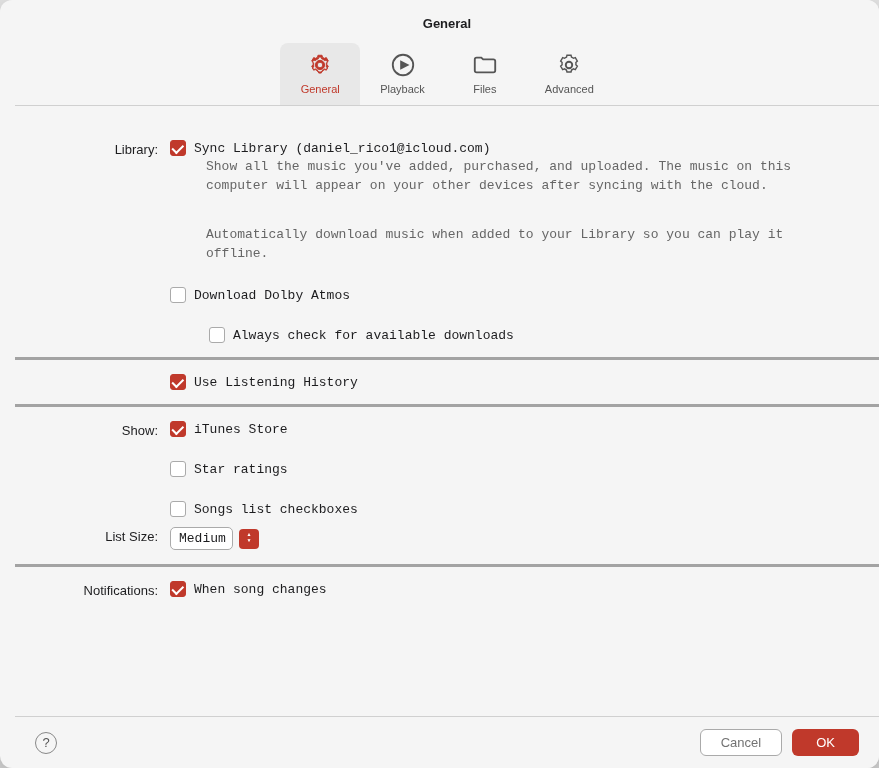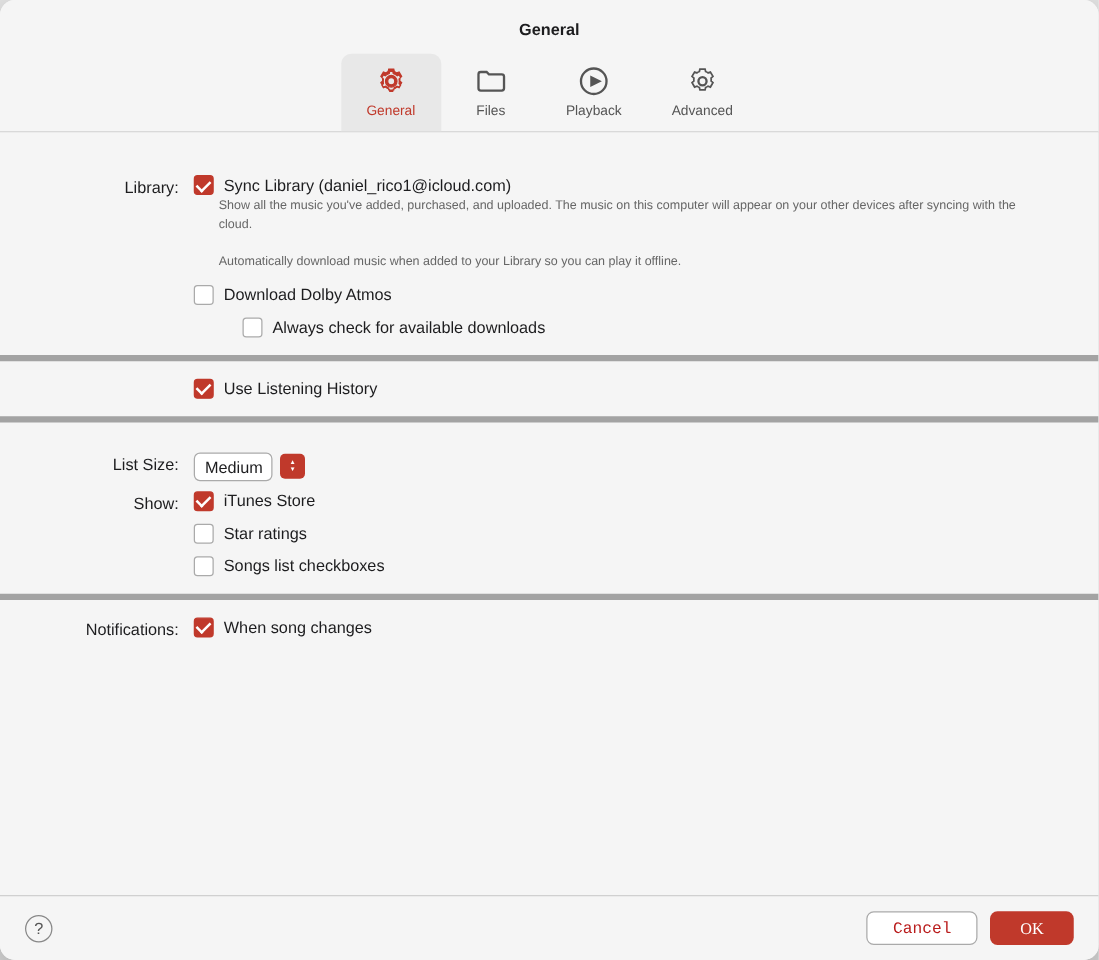--- a/index.html
+++ b/index.html
@@ -18,20 +18,21 @@
     .window {
       width: 879px;
       height: 768px;
       background: #f5f5f5;
       border-radius: 12px;
       box-shadow: 0 20px 60px rgba(0,0,0,0.4);
       display: flex;
       flex-direction: column;
       overflow: hidden;
       position: relative;
+      padding-left: 15px;
     }
 
     
     .title-bar {
       background: #f5f5f5;
       padding: 16px 0 0 0;
       text-align: center;
       border-bottom: 1px solid #d0d0d0;
     }
 
@@ -104,21 +105,21 @@
     
     .content {
       flex: 1;
       background: #f5f5f5;
       padding: 20px 0;
       overflow-y: auto;
     }
 
     
     .section {
-      border-bottom: 5px solid #a3a3a3;
+      border-bottom: 3px solid #a3a3a3;
       padding: 14px 40px;
     }
 
     .section:last-child {
       border-bottom: none;
     }
 
     .row {
       display: flex;
       align-items: flex-start;
@@ -137,34 +138,35 @@
       font-size: 13px;
       color: #1d1d1f;
       flex-shrink: 0;
       font-weight: 500;
     }
 
     .row-content {
       flex: 1;
       display: flex;
       flex-direction: column;
-      gap: 6px;
+      gap: 20px;
+      font-family: Liberation Mono, monospace;
     }
 
     .checkbox-row {
       display: flex;
       align-items: center;
       gap: 8px;
     }
 
     .description-text {
-      font-size: 10px;
+      font-size: 13px;
       color: #666;
       line-height: 1.45;
-      margin-left: 20px;
+      margin-left: 36px;
       margin-top: 2px;
     }
 
     
     .custom-checkbox {
       width: 16px;
       height: 16px;
       border-radius: 3px;
       border: 1.5px solid #aaa;
       background: white;
@@ -274,32 +276,32 @@
       display: flex;
       gap: 10px;
     }
 
     .btn-cancel {
       padding: 5px 20px;
       border-radius: 6px;
       border: 1px solid #aaa;
       background: white;
       font-size: 13px;
-      font-family: Liberation Mono, monospace;
-      cursor: pointer;
-      color: #b91c1c;
+      font-family: Liberation Sans, sans-serif;
+      cursor: pointer;
+      color: #737373;
     }
 
     .btn-ok {
       padding: 5px 24px;
       border-radius: 6px;
       border: none;
       background: #c0392b;
       font-size: 13px;
-      font-family: Liberation Serif, serif;
+      font-family: Liberation Sans, sans-serif;
       cursor: pointer;
       color: white;
       font-weight: 500;
     }
 
     
     .tab-svg {
       width: 26px;
       height: 26px;
     }
@@ -320,34 +322,34 @@
             <path class="tab-icon-svg" d="M14 9a5 5 0 100 10A5 5 0 0014 9zm0 2a3 3 0 110 6 3 3 0 010-6z" fill="#c0392b"></path>
             <path class="tab-icon-svg" d="M11.8 3.5l-.5 2.1a8.5 8.5 0 00-2.1 1.2l-2-.8-2.2 3.8 1.6 1.4a8.6 8.6 0 000 2.6l-1.6 1.4 2.2 3.8 2-.8a8.5 8.5 0 002.1 1.2l.5 2.1h4.4l.5-2.1a8.5 8.5 0 002.1-1.2l2 .8 2.2-3.8-1.6-1.4a8.6 8.6 0 000-2.6l1.6-1.4-2.2-3.8-2 .8a8.5 8.5 0 00-2.1-1.2l-.5-2.1h-4.4zm.9 2h2.6l.4 1.8.9.4a6.5 6.5 0 011.7 1l.8.6 1.7-.7 1.3 2.3-1.4 1.2.1 1a6.6 6.6 0 010 2l-.1 1 1.4 1.2-1.3 2.3-1.7-.7-.8.6a6.5 6.5 0 01-1.7 1l-.9.4-.4 1.8h-2.6l-.4-1.8-.9-.4a6.5 6.5 0 01-1.7-1l-.8-.6-1.7.7-1.3-2.3 1.4-1.2-.1-1a6.6 6.6 0 010-2l.1-1-1.4-1.2 1.3-2.3 1.7.7.8-.6a6.5 6.5 0 011.7-1l.9-.4.4-1.8z" fill="#c0392b"></path>
           </svg>
         </div>
         <span class="tab-label">General</span>
       </button>
 
       <button class="tab">
         <div class="tab-icon">
           <svg class="tab-svg" viewBox="0 0 28 28" fill="none">
-            <path d="M3 8a2 2 0 012-2h5l2 2h11a2 2 0 012 2v10a2 2 0 01-2 2H5a2 2 0 01-2-2V8z" stroke="#555" stroke-width="2" fill="none"></path>
+            <circle cx="14" cy="14" r="11" stroke="#555" stroke-width="2" fill="none"></circle>
+            <polygon points="11,9 21,14 11,19" fill="#555"></polygon>
           </svg>
         </div>
-        <span class="tab-label">Files</span>
+        <span class="tab-label">Playback</span>
       </button>
 
       <button class="tab">
         <div class="tab-icon">
           <svg class="tab-svg" viewBox="0 0 28 28" fill="none">
-            <circle cx="14" cy="14" r="11" stroke="#555" stroke-width="2" fill="none"></circle>
-            <polygon points="11,9 21,14 11,19" fill="#555"></polygon>
+            <path d="M3 8a2 2 0 012-2h5l2 2h11a2 2 0 012 2v10a2 2 0 01-2 2H5a2 2 0 01-2-2V8z" stroke="#555" stroke-width="2" fill="none"></path>
           </svg>
         </div>
-        <span class="tab-label">Playback</span>
+        <span class="tab-label">Files</span>
       </button>
 
 
       <button class="tab">
         <div class="tab-icon">
           <svg class="tab-svg" viewBox="0 0 28 28" fill="none">
             <circle cx="14" cy="14" r="3.5" stroke="#555" stroke-width="2" fill="none"></circle>
             <path d="M11.8 3.5l-.5 2.1a8.5 8.5 0 00-2.1 1.2l-2-.8-2.2 3.8 1.6 1.4a8.6 8.6 0 000 2.6l-1.6 1.4 2.2 3.8 2-.8a8.5 8.5 0 002.1 1.2l.5 2.1h4.4l.5-2.1a8.5 8.5 0 002.1-1.2l2 .8 2.2-3.8-1.6-1.4a8.6 8.6 0 000-2.6l1.6-1.4-2.2-3.8-2 .8a8.5 8.5 0 00-2.1-1.2l-.5-2.1h-4.4z" stroke="#555" stroke-width="1.5" fill="none"></path>
           </svg>
         </div>
@@ -398,57 +400,57 @@
             <div class="checkbox-row">
               <div class="custom-checkbox checked"></div>
               <span>Use Listening History</span>
             </div>
           </div>
         </div>
       </div>
     </div>
 
     <div class="section">
+      <div class="row">
+        <div class="row-label">Show:</div>
+        <div class="row-content">
+
+          <div class="checkbox-row">
+            <div class="custom-checkbox checked"></div>
+            <span>iTunes Store</span>
+          </div>
+
+          <div class="checkbox-row" style="margin-top:4px;">
+            <div class="custom-checkbox unchecked"></div>
+            <span>Star ratings</span>
+          </div>
+
+          <div class="checkbox-row" style="margin-top:4px;">
+            <div class="custom-checkbox unchecked"></div>
+            <span>Songs list checkboxes</span>
+          </div>
+
+        </div>
+      </div>
+
       <div class="row" style="margin-top:10px;">
         <div class="row-label">List Size:</div>
         <div class="row-content">
           <div style="display:flex; align-items:center; gap:6px;">
             <div class="select-wrapper">
               <select>
                 <option>Small</option>
                 <option selected="">Medium</option>
                 <option>Large</option>
               </select>
             </div>
             <div class="stepper-icon"></div>
           </div>
         </div>
       </div>
-
-      <div class="row">
-        <div class="row-label">Show:</div>
-        <div class="row-content">
-
-          <div class="checkbox-row">
-            <div class="custom-checkbox checked"></div>
-            <span>iTunes Store</span>
-          </div>
-
-          <div class="checkbox-row" style="margin-top:4px;">
-            <div class="custom-checkbox unchecked"></div>
-            <span>Star ratings</span>
-          </div>
-
-          <div class="checkbox-row" style="margin-top:4px;">
-            <div class="custom-checkbox unchecked"></div>
-            <span>Songs list checkboxes</span>
-          </div>
-
-        </div>
-      </div>
     </div>
 
     <div class="section">
       <div class="row">
         <div class="row-label">Notifications:</div>
         <div class="row-content">
           <div class="checkbox-row">
             <div class="custom-checkbox checked"></div>
             <span>When song changes</span>
           </div>

